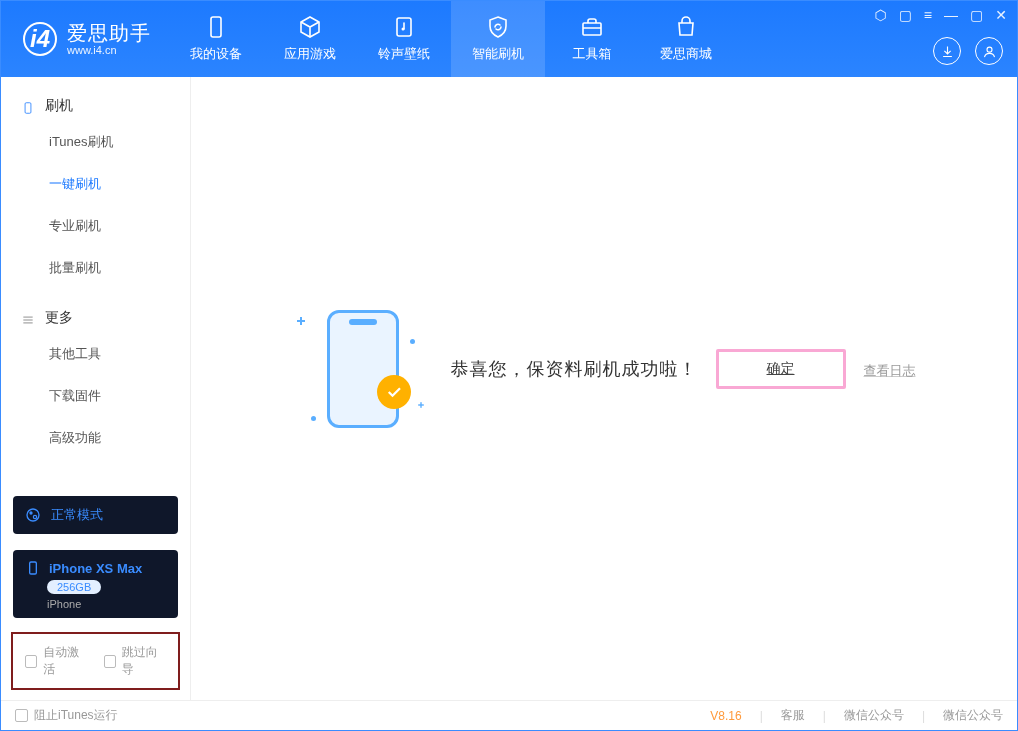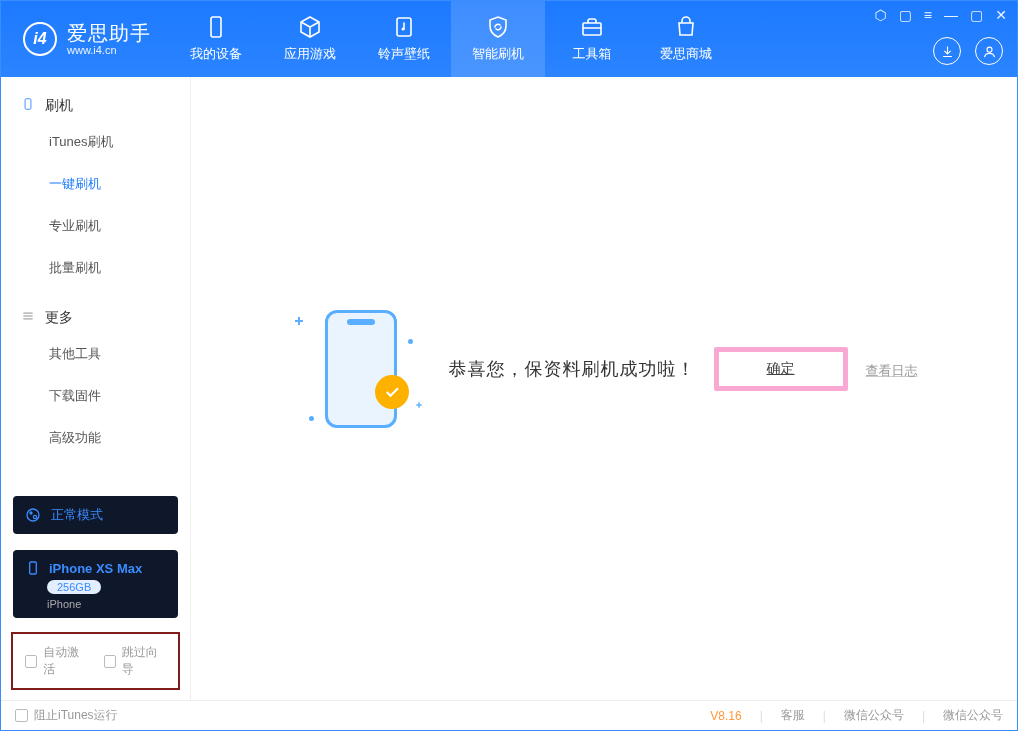--- a/index.html
+++ b/index.html
@@ -1,42 +1,42 @@
 <!DOCTYPE html>
 <html><head>
 <meta charset="utf-8">
 <style>
 * { margin: 0; padding: 0; box-sizing: border-box; font-family: "Microsoft YaHei", Arial, sans-serif; }
 body { background: #fff; width: 1018px; height: 731px; overflow: hidden; border: 1px solid #3a8cff; }
 
 
 .header { height: 76px; background: linear-gradient(to bottom, #1d7aff, #2b84ff); display: flex; align-items: center; color: #fff; position: relative; }
 .logo-area { display: flex; align-items: center; padding: 0 18px 0 22px; }
-.logo-icon { width: 34px; height: 34px; border: 2.5px solid #fff; border-radius: 50%; display: flex; align-items: center; justify-content: center; font-size: 16px; font-weight: bold; font-style: italic; margin-right: 10px; text-align: center; }
+.logo-icon { width: 34px; height: 34px; border: 2.5px solid #fff; border-radius: 50%; display: flex; align-items: center; justify-content: center; font-size: 24px; font-weight: bold; font-style: italic; margin-right: 10px; text-align: center; }
 .logo-text { display: flex; flex-direction: column; line-height: 1.1; }
 .logo-title { font-size: 20px; font-weight: 500; letter-spacing: 1px; }
 .logo-sub { font-size: 11px; opacity: .9; }
 
 .nav { display: flex; height: 100%; }
 .nav-item { width: 94px; height: 100%; display: flex; flex-direction: column; align-items: center; justify-content: center; cursor: pointer; font-size: 13px; gap: 6px; }
 .nav-item.active { background: rgba(255,255,255,.15); }
 .nav-icon { width: 24px; height: 24px; display: flex; align-items: center; justify-content: center; }
 .nav-icon svg { width: 24px; height: 24px; fill: none; stroke: #fff; stroke-width: 1.6; }
 
 .window-controls { position: absolute; top: 6px; right: 10px; display: flex; gap: 12px; align-items: center; }
 .window-controls span { cursor: pointer; font-size: 14px; opacity: .9; }
 .header-icons { position: absolute; right: 14px; bottom: 12px; display: flex; gap: 14px; }
 .header-icons .circ { width: 28px; height: 28px; border: 1.6px solid #fff; border-radius: 50%; display: flex; align-items: center; justify-content: center; cursor: pointer; }
 .header-icons svg { width: 15px; height: 15px; stroke: #fff; fill: none; stroke-width: 1.8; }
 
 
 .body { display: flex; height: calc(100% - 76px - 30px); }
 .sidebar { width: 190px; border-right: 1px solid #eee; display: flex; flex-direction: column; font-size: 13px; color: #555; }
 .side-section { padding: 14px 0 0 0; }
-.side-head { display: flex; align-items: flex-start; gap: 10px; padding: 6px 20px; color: #333; font-size: 14px; }
+.side-head { display: flex; align-items: flex-end; gap: 10px; padding: 6px 20px; color: #333; font-size: 14px; }
 .side-head svg { width: 14px; height: 14px; stroke: #888; fill: none; stroke-width: 1.6; }
 .side-head.flash svg { stroke: #3a8cff; }
 .side-list { padding-left: 48px; }
 .side-item { padding: 12px 0; cursor: pointer; }
 .side-item.active { color: #1d7aff; }
 
 .sidebar-spacer { flex: 1; }
 
 .mode-card, .device-card { margin: 8px 12px; background: #0f172a; border-radius: 4px; padding: 10px 12px; display: flex; align-items: center; gap: 10px; color: #3a8cff; font-size: 13px; }
 .device-card { flex-direction: column; align-items: flex-start; gap: 4px; padding: 10px 12px 8px; }
@@ -62,21 +62,21 @@
 .sparkle::before, .sparkle::after { content:''; position:absolute; background:#5aaeff; }
 .sparkle::before { left:3px; top:0; width:2px; height:8px; }
 .sparkle::after { top:3px; left:0; width:8px; height:2px; }
 .s1 { top: 18px; left: 4px; }
 .s2 { bottom: 30px; right: 8px; transform: scale(.7); }
 .dot { position:absolute; width:5px; height:5px; background:#5aaeff; border-radius:50%; }
 .d1 { top:40px; right:18px; }
 .d2 { bottom:18px; left:18px; }
 
 .success-text { font-size: 18px; color: #333; letter-spacing: 1px; }
-.ok-btn { border: 5px solid #f9a8d4; background: #fff; padding: 8px 48px; font-size: 14px; color: #444; cursor: pointer; border-radius: 2px; text-decoration: underline; }
+.ok-btn { border: 3px solid #f9a8d4; background: #fff; padding: 8px 48px; font-size: 14px; color: #444; cursor: pointer; border-radius: 2px; text-decoration: underline; }
 .log-link { color: #999; font-size: 13px; cursor: pointer; text-decoration: underline; text-decoration-color: #ccc; margin-top: 4px; }
 
 
 .footer { height: 30px; border-top: 1px solid #eee; display: flex; align-items: center; padding: 0 14px; font-size: 12px; color: #999; }
 .footer .cbx { color: #999; }
 .footer-spacer { flex: 1; }
 .footer-right { display: flex; align-items: center; gap: 18px; }
 .footer-version { color: #ff9a3c; }
 .footer-link { color: #999; cursor: pointer; }
 .footer-divider { color: #ddd; }

